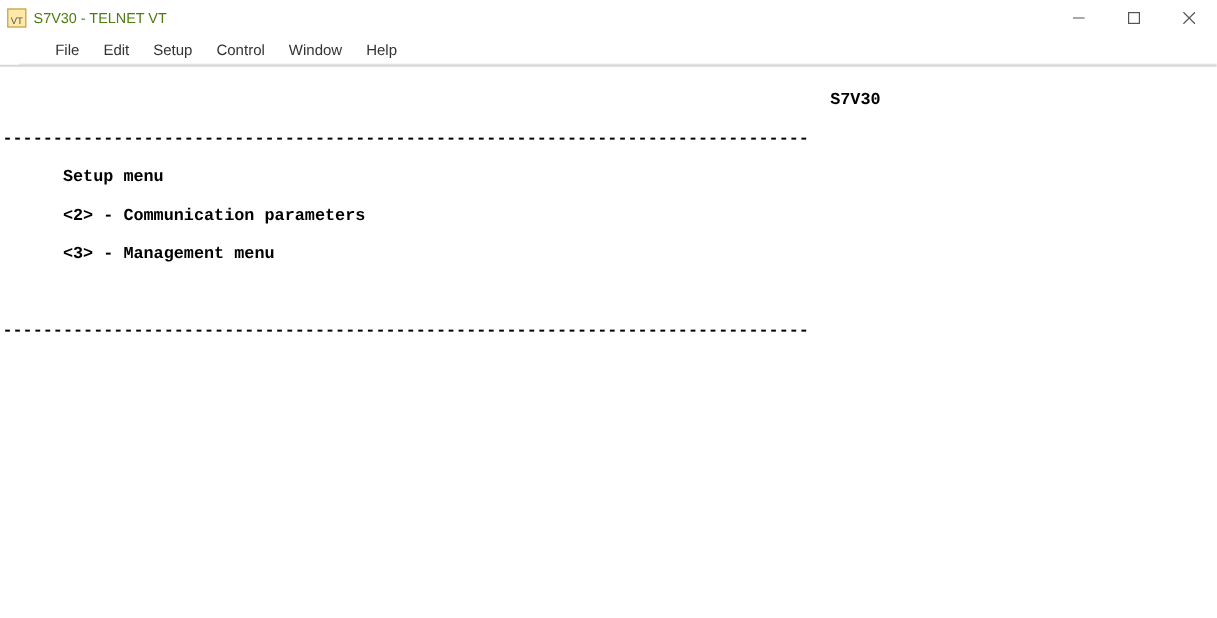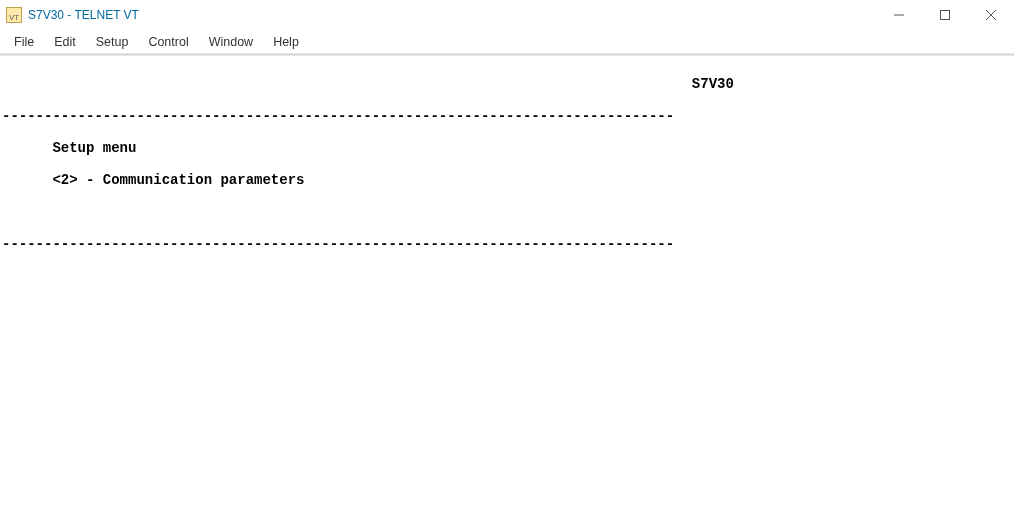--- a/index.html
+++ b/index.html
@@ -29,42 +29,43 @@
     border: 1px solid #c0a050;
     display: flex;
     align-items: flex-end;
     justify-content: center;
     font-size: 8px;
     color: #555;
     margin-right: 6px;
   }
   .titlebar .title-text {
     flex: 0 0 auto;
-    color: #0369a1;
+    color: #4d7c0f;
     text-align: right;
   }
   .titlebar .spacer { flex: 1 1 auto; }
   .win-btn {
     width: 46px;
     height: 30px;
     display: flex;
     align-items: center;
     justify-content: center;
     color: #555;
   }
   .win-btn svg { stroke: #555; }
   .menubar {
     height: 24px;
     display: flex;
     align-items: center;
-    padding-left: 4px;
+    padding-left: 20px;
     background: #ffffff;
     color: #333;
     font-size: 12.5px;
     border-bottom: 1px solid #e5e5e5;
+    margin-left: 16px;
   }
   .menubar .menu-item {
     padding: 3px 10px;
   }
   .divider-thick {
     height: 2px;
     background: linear-gradient(#ccc,#eee);
   }
   .terminal {
     padding: 4px 2px 2px 2px;
@@ -115,20 +116,21 @@
   <div class="menu-item">Window</div>
   <div class="menu-item">Help</div>
 </div>
 <div class="divider-thick"></div>
 
 <div class="terminal">
 <div class="header-line">                                                 <span>S7V30</span></div>
 <div>--------------------------------------------------------------------------------</div>
 <div>      Setup menu</div>
 <div>      &lt;2&gt; - Communication parameters</div>
+<div>      &lt;3&gt; - Management menu</div>
 <div> </div>
 <div>--------------------------------------------------------------------------------</div>
 <div> </div>
 <div> </div>
 <div> </div>
 
 
 
 
 

